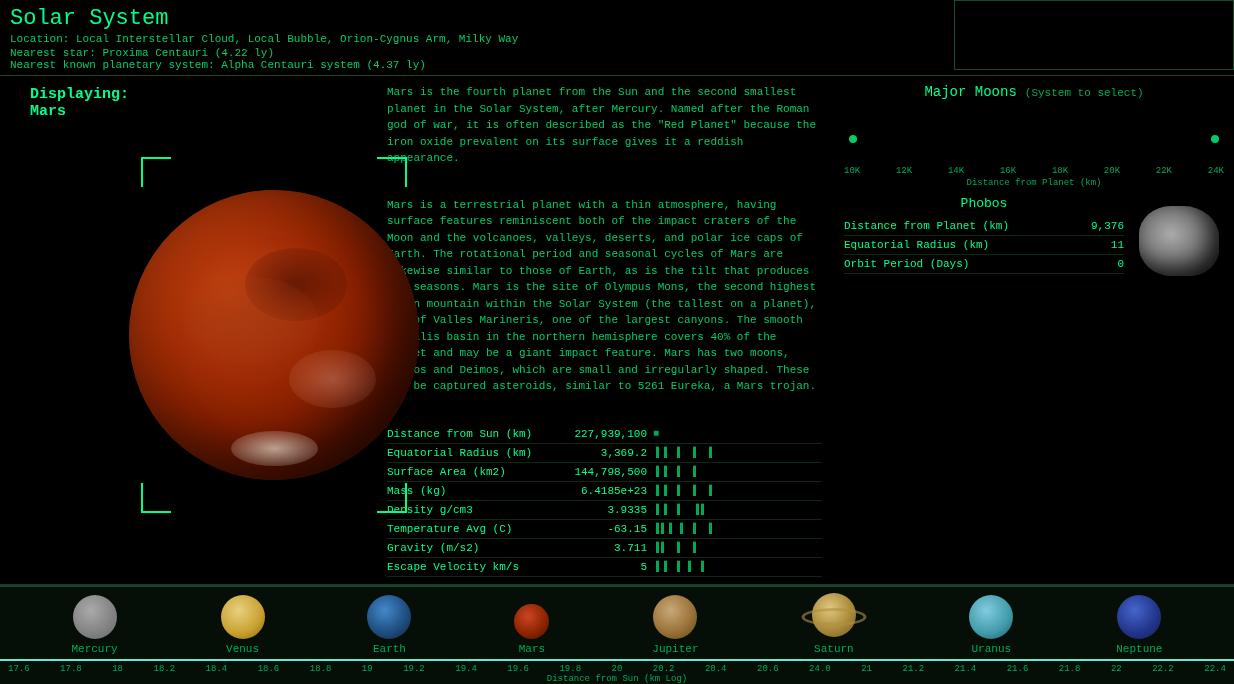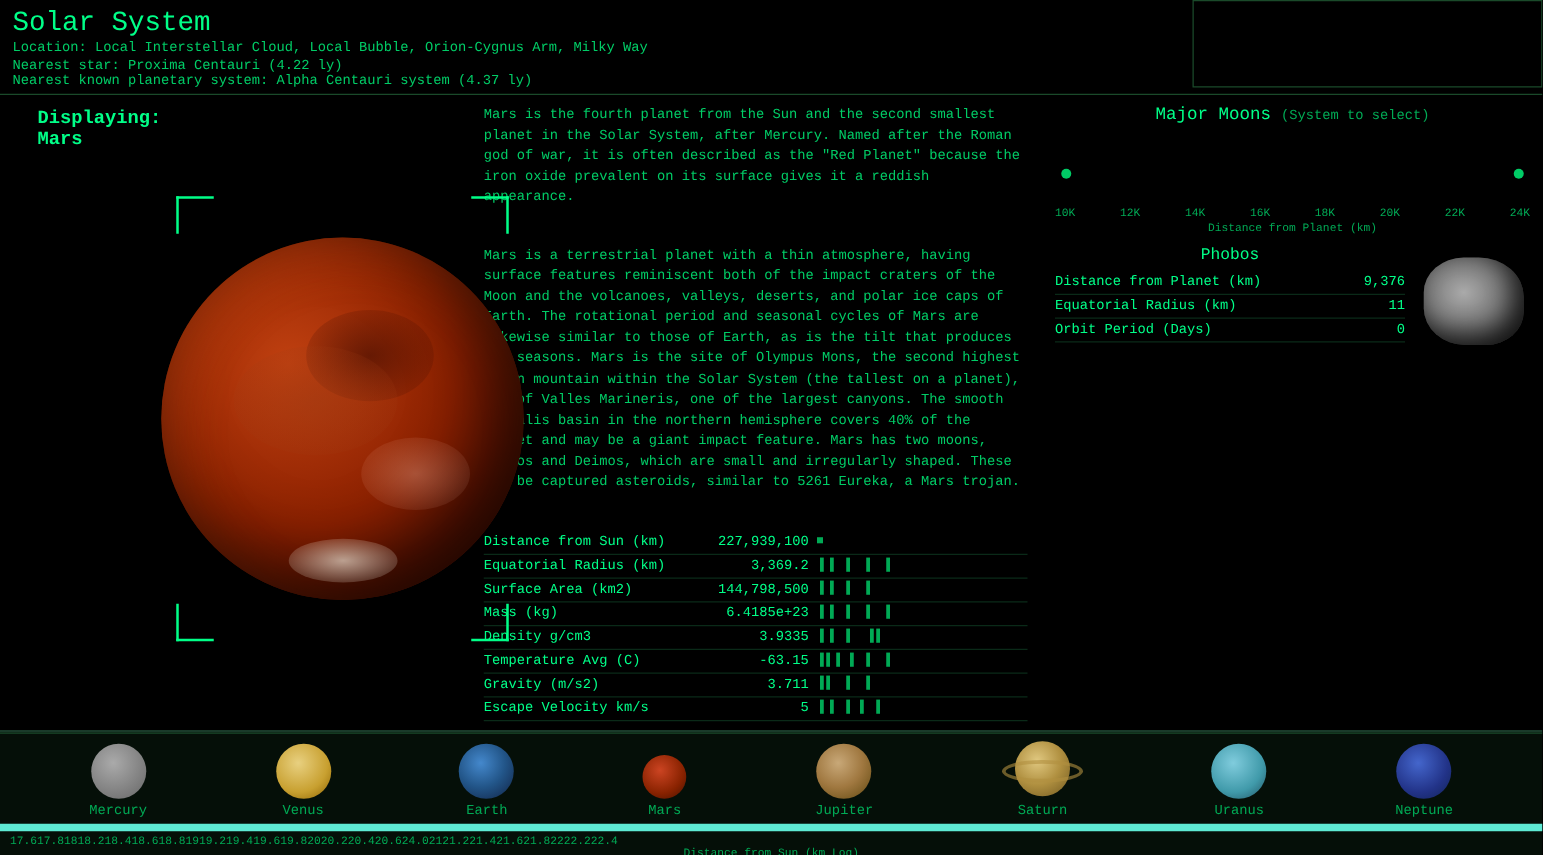--- a/index.html
+++ b/index.html
@@ -323,24 +323,25 @@
       border-radius: 50%;
       opacity: 0.6;
       top: 50%;
       left: 50%;
       transform: translate(-50%, -50%);
     }
 
     
     .distance-axis {
       display: flex;
+      justify-content: space-between;
       padding: 0 8px;
       font-size: 9px;
       color: #00aa55;
-      border-top: 6px solid #5eead4;
+      border-top: 2px solid #5eead4;
       padding-top: 3px;
     }
     .distance-axis-label {
       text-align: center;
       font-size: 9px;
       color: #00aa55;
       padding-bottom: 4px;
     }
 
     

